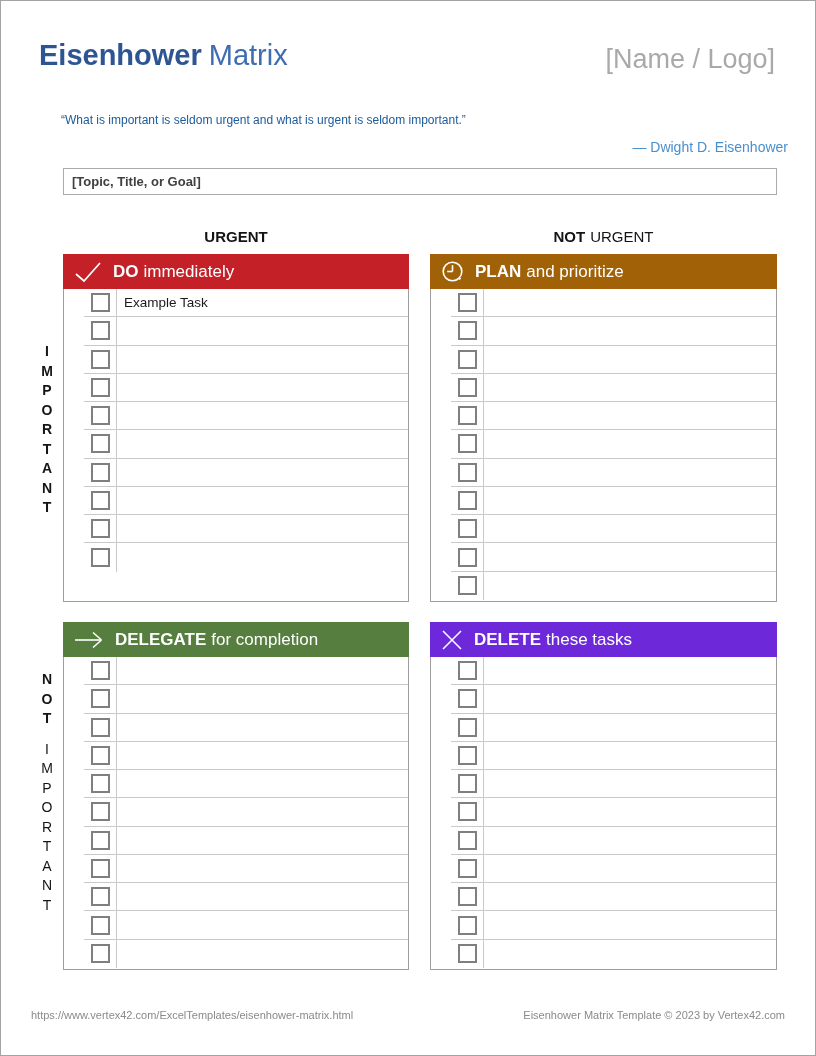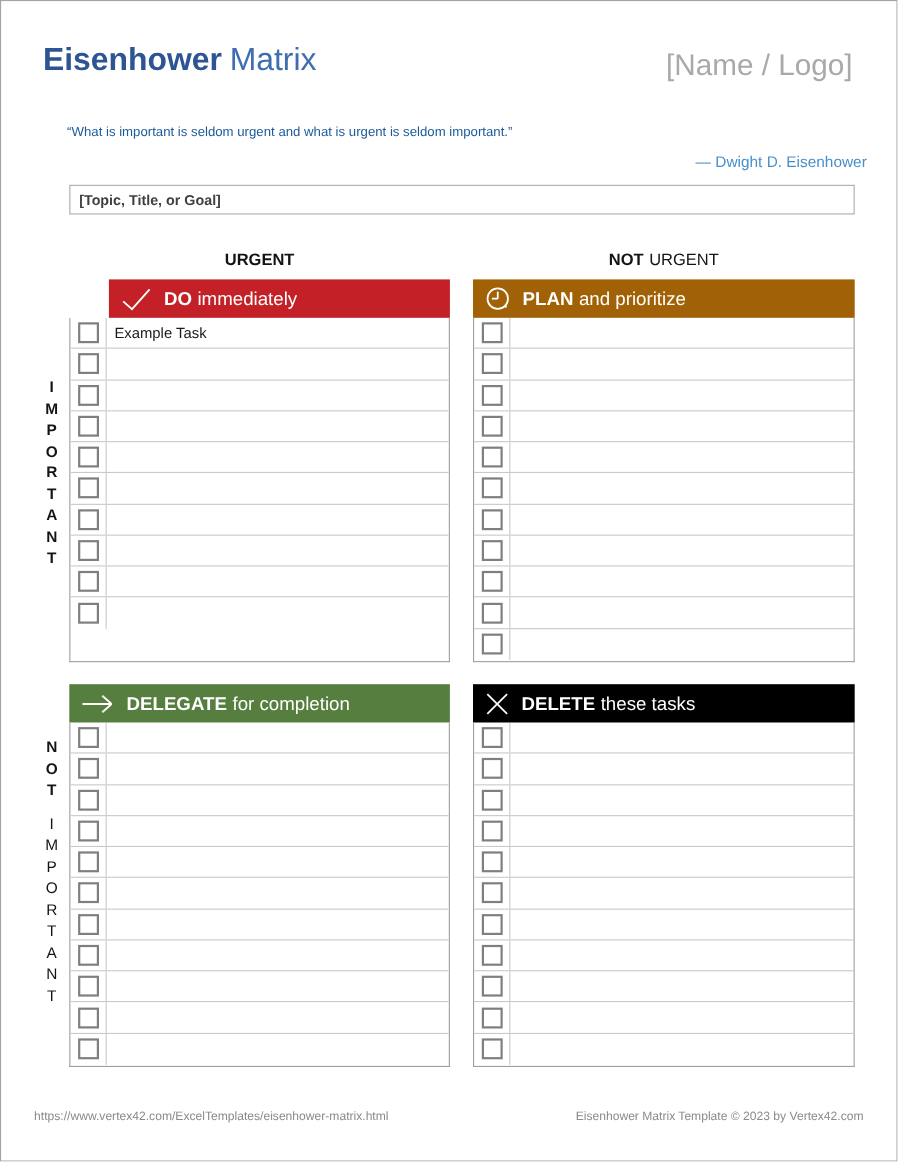--- a/index.html
+++ b/index.html
@@ -36,21 +36,21 @@
   #q-delegate{left:62px;top:621px;}
   #q-delete{left:429px;top:621px;width:347px;}
 
   .q-header{height:35px;display:flex;align-items:center;gap:11px;padding-left:11px;
             color:#fff;font-size:17px;box-sizing:border-box;}
   .q-header .q-icon{display:flex;align-items:center;}
   .q-title b{font-weight:bold;}
   .q-title span:not(:empty){margin-left:5px;font-weight:normal;}
 
   .q-body{height:313px;border:1px solid #9E9E9E;border-top:none;box-sizing:border-box;
-          background:#fff;overflow:hidden;}
+          background:#fff;overflow:hidden;padding-left:20px;}
   .q-row{display:flex;height:28.27px;box-sizing:border-box;border-bottom:1px solid #C9C9C9;}
   .q-row:last-child{border-bottom:none;}
   .cb-cell{width:33px;min-width:33px;box-sizing:border-box;border-right:1px solid #C9C9C9;
            display:flex;align-items:center;justify-content:center;}
   .checkbox{width:15px;height:15px;border:2px solid #7F7F7F;background:#fff;
             display:flex;align-items:center;justify-content:center;box-sizing:content-box;}
   .task-text{flex:1;display:flex;align-items:center;padding-left:7px;font-size:13.5px;
              color:#1A1A1A;white-space:nowrap;overflow:hidden;}
   .task-text.completed{color:#8C8C8C;text-decoration:line-through;}
 
@@ -116,21 +116,21 @@
         <div class="v-letter">O</div>
         <div class="v-letter">R</div>
         <div class="v-letter">T</div>
         <div class="v-letter">A</div>
         <div class="v-letter">N</div>
         <div class="v-letter">T</div>
       </div>
   </div>
 
   <div class="quadrant" id="q-do">
-    <div class="q-header" style="background-color: rgb(195, 32, 39); margin-left: 36px;">
+    <div class="q-header" style="background-color: rgb(195, 32, 39);">
       <span class="q-icon">
         <svg width="28" height="22" viewBox="0 0 28 22">
             <polyline points="2,13 10,20 26,2" fill="none" stroke="#fff" stroke-width="1.7"></polyline>
           </svg>
       </span>
       <span class="q-title">
         <b>DO</b><span>immediately</span>
       </span>
     </div>
     <div class="q-body">
@@ -358,21 +358,21 @@
         <div class="q-row">
           <div class="cb-cell">
             <div class="checkbox"></div>
           </div>
           <div class="task-text"></div>
         </div>
       </div>
   </div>
 
   <div class="quadrant" id="q-delete">
-    <div class="q-header" style="background-color: #000000; text-align: right;">
+    <div class="q-header" style="background-color: #6d28d9; text-align: right;">
       <span class="q-icon">
         <svg width="22" height="22" viewBox="0 0 22 22">
           <line x1="2" y1="2" x2="20" y2="20" stroke="#fff" stroke-width="1.6"></line>
           <line x1="20" y1="2" x2="2" y2="20" stroke="#fff" stroke-width="1.6"></line>
         </svg>
       </span>
       <span class="q-title">
         <b>DELETE</b><span>these tasks</span>
       </span>
     </div>

